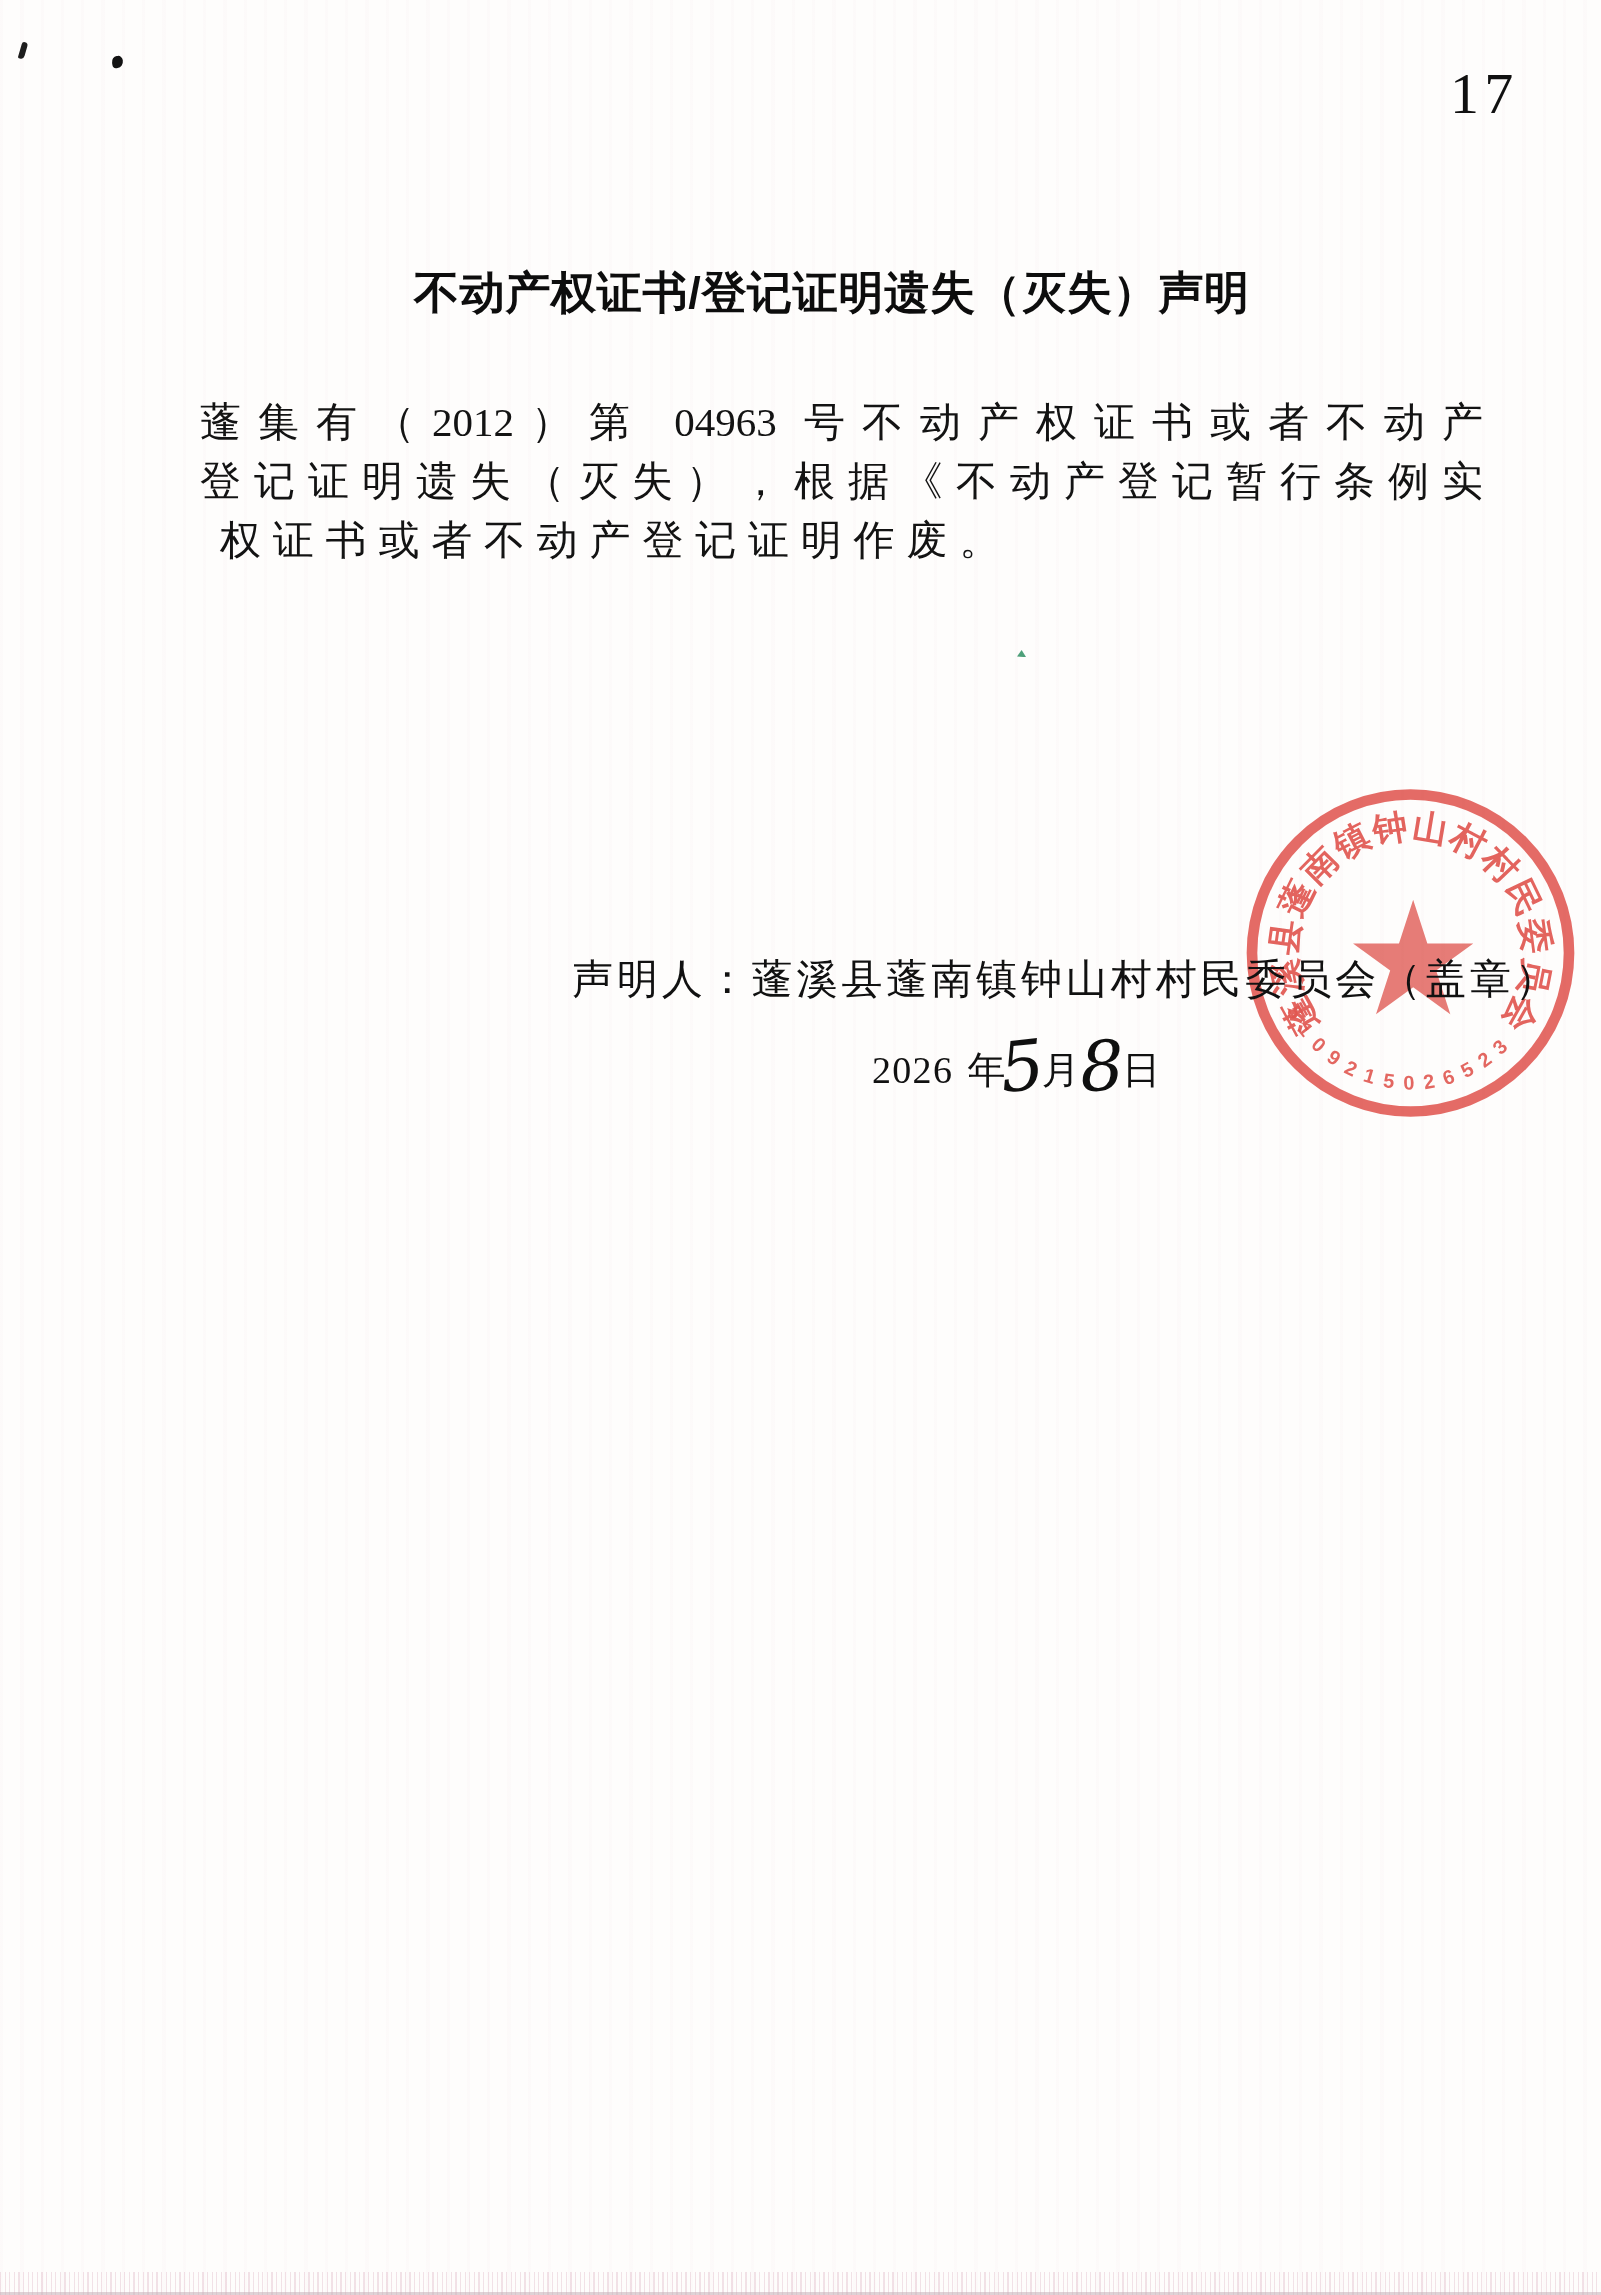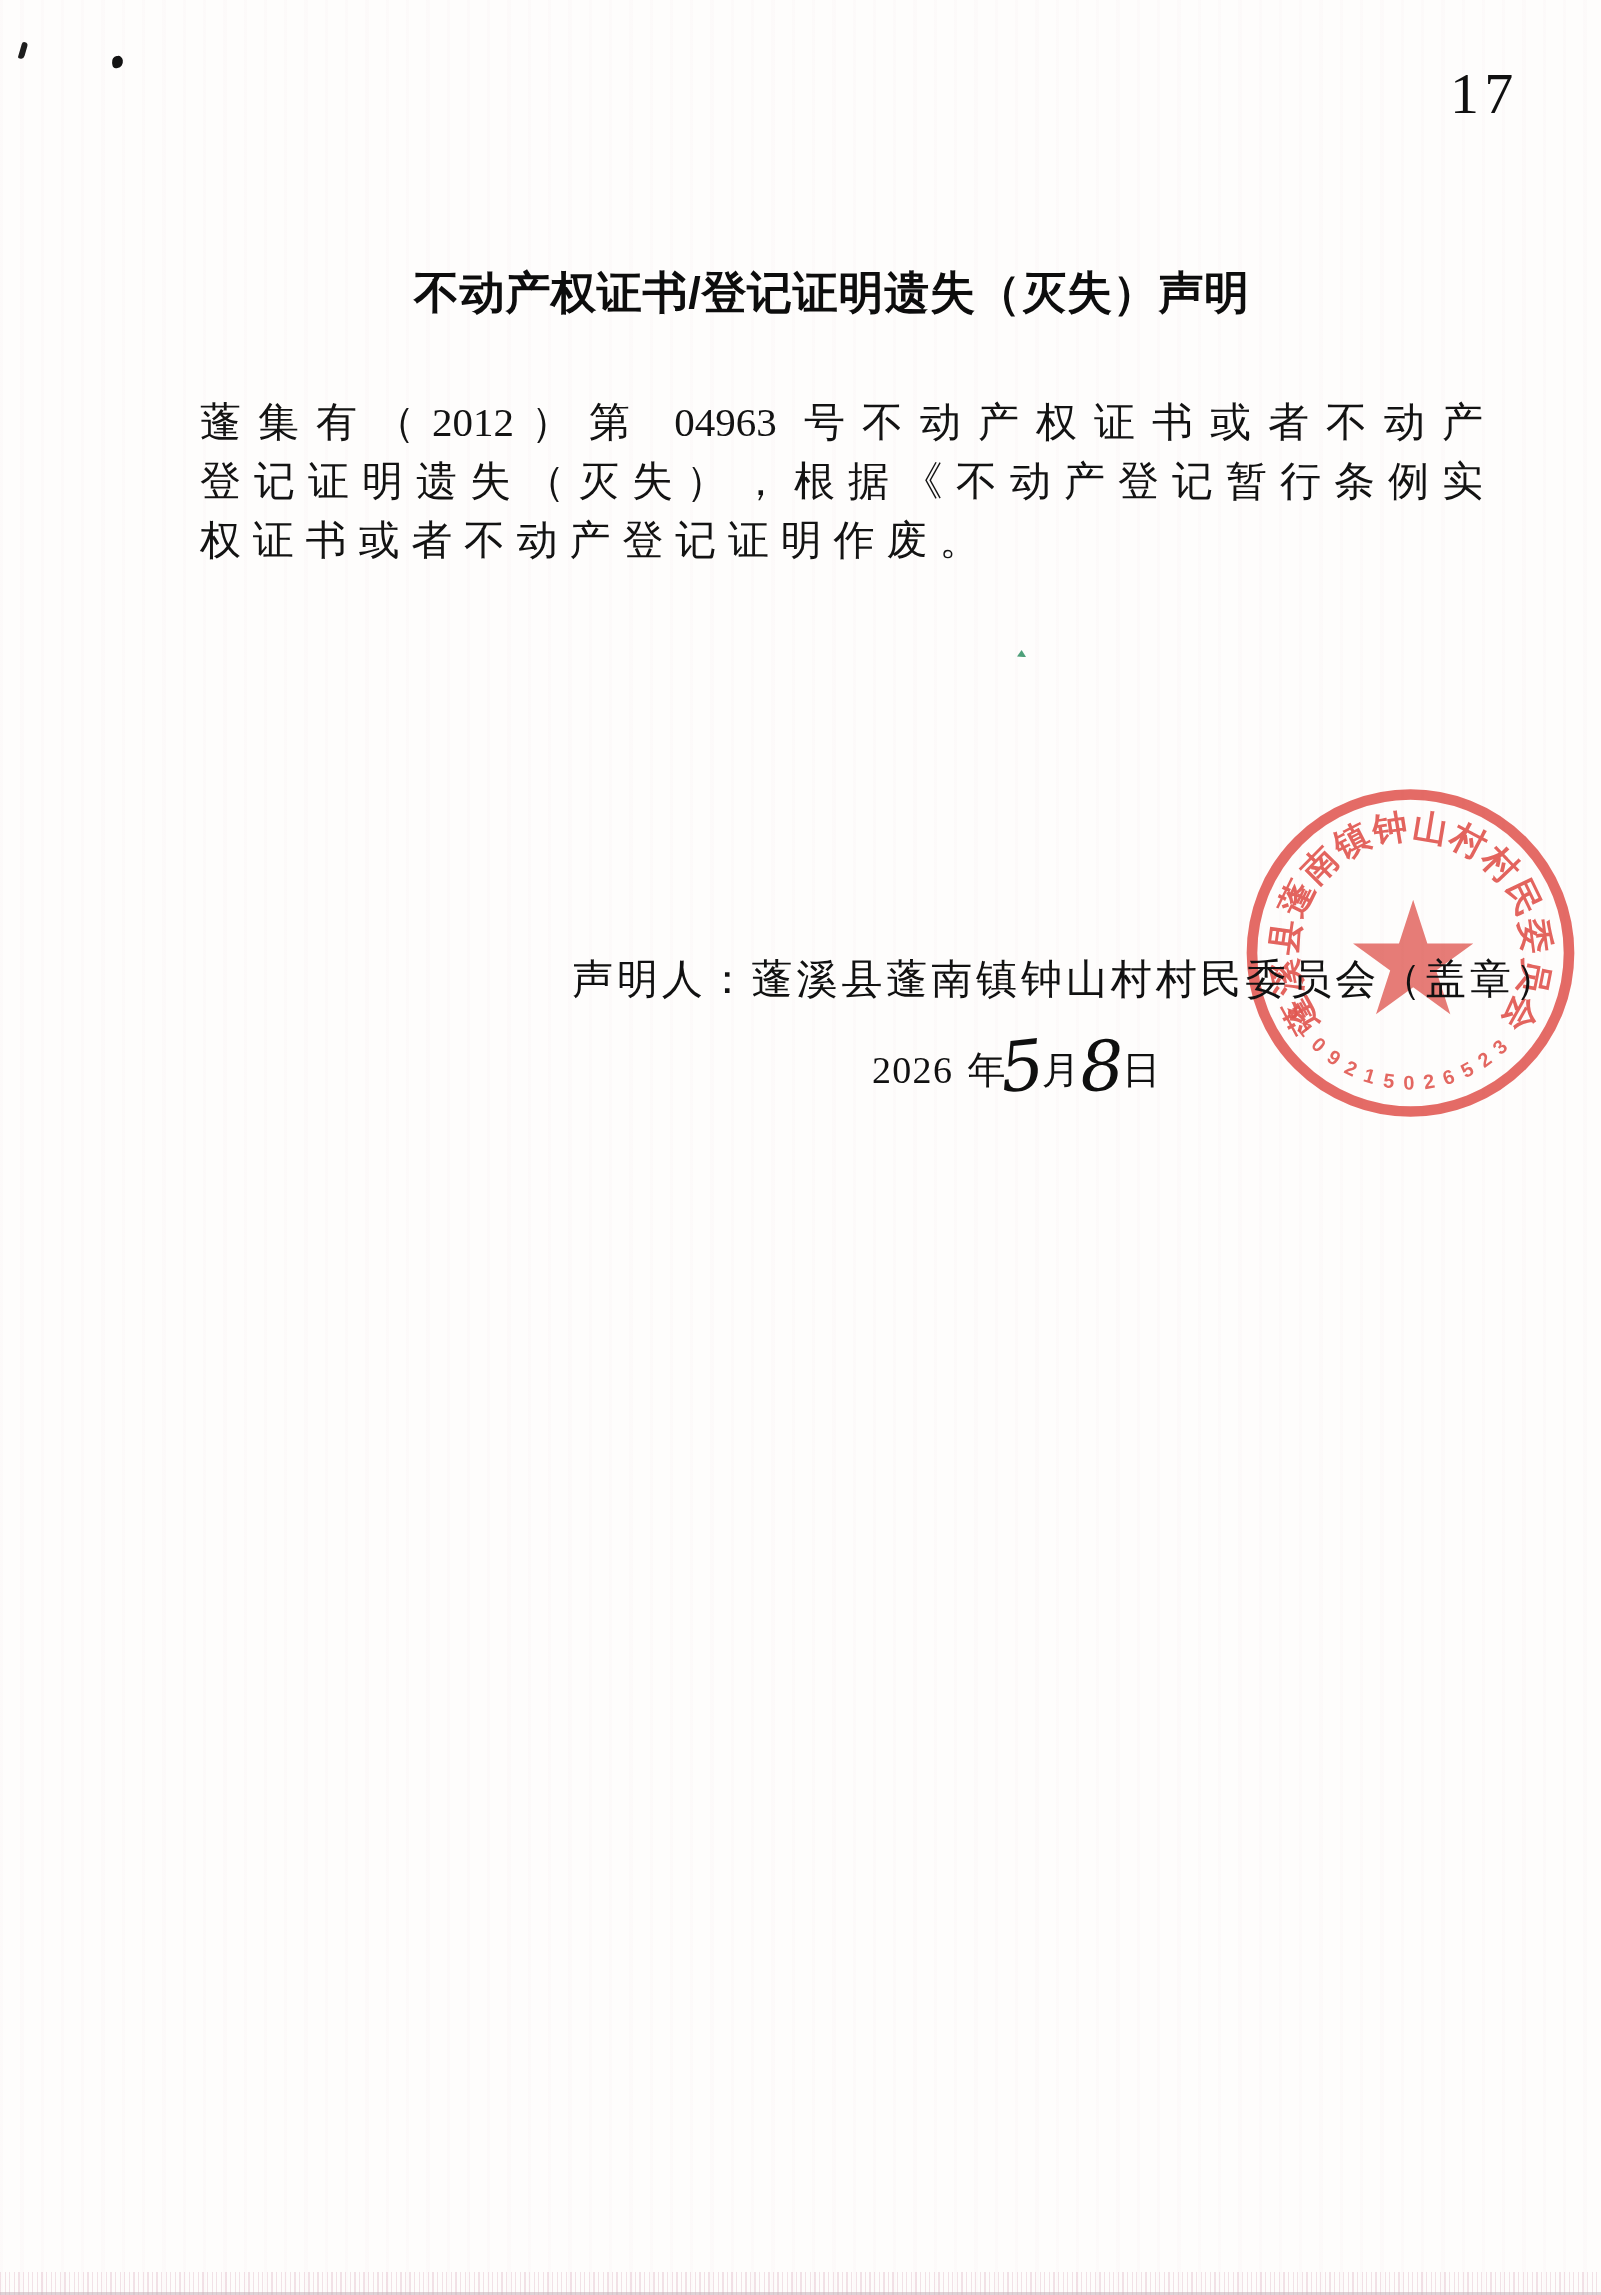--- a/index.html
+++ b/index.html
@@ -69,20 +69,21 @@
     height: 59px;
     text-align: justify;
     text-align-last: justify;
     text-justify: inter-character;
   }
   .body-line.indent { padding-left: 85px; }
   .body-line.para-end {
     text-align: center;
     text-align-last: left;
     letter-spacing: 11.8px;
+    margin-left: 20px;
   }
   .closing {
     height: 59px;
     padding-left: 66px;
     letter-spacing: 13px;
   }
 
   .stamp {
     position: absolute; left: 1244px; top: 784px;
     width: 333px; height: 338px;

